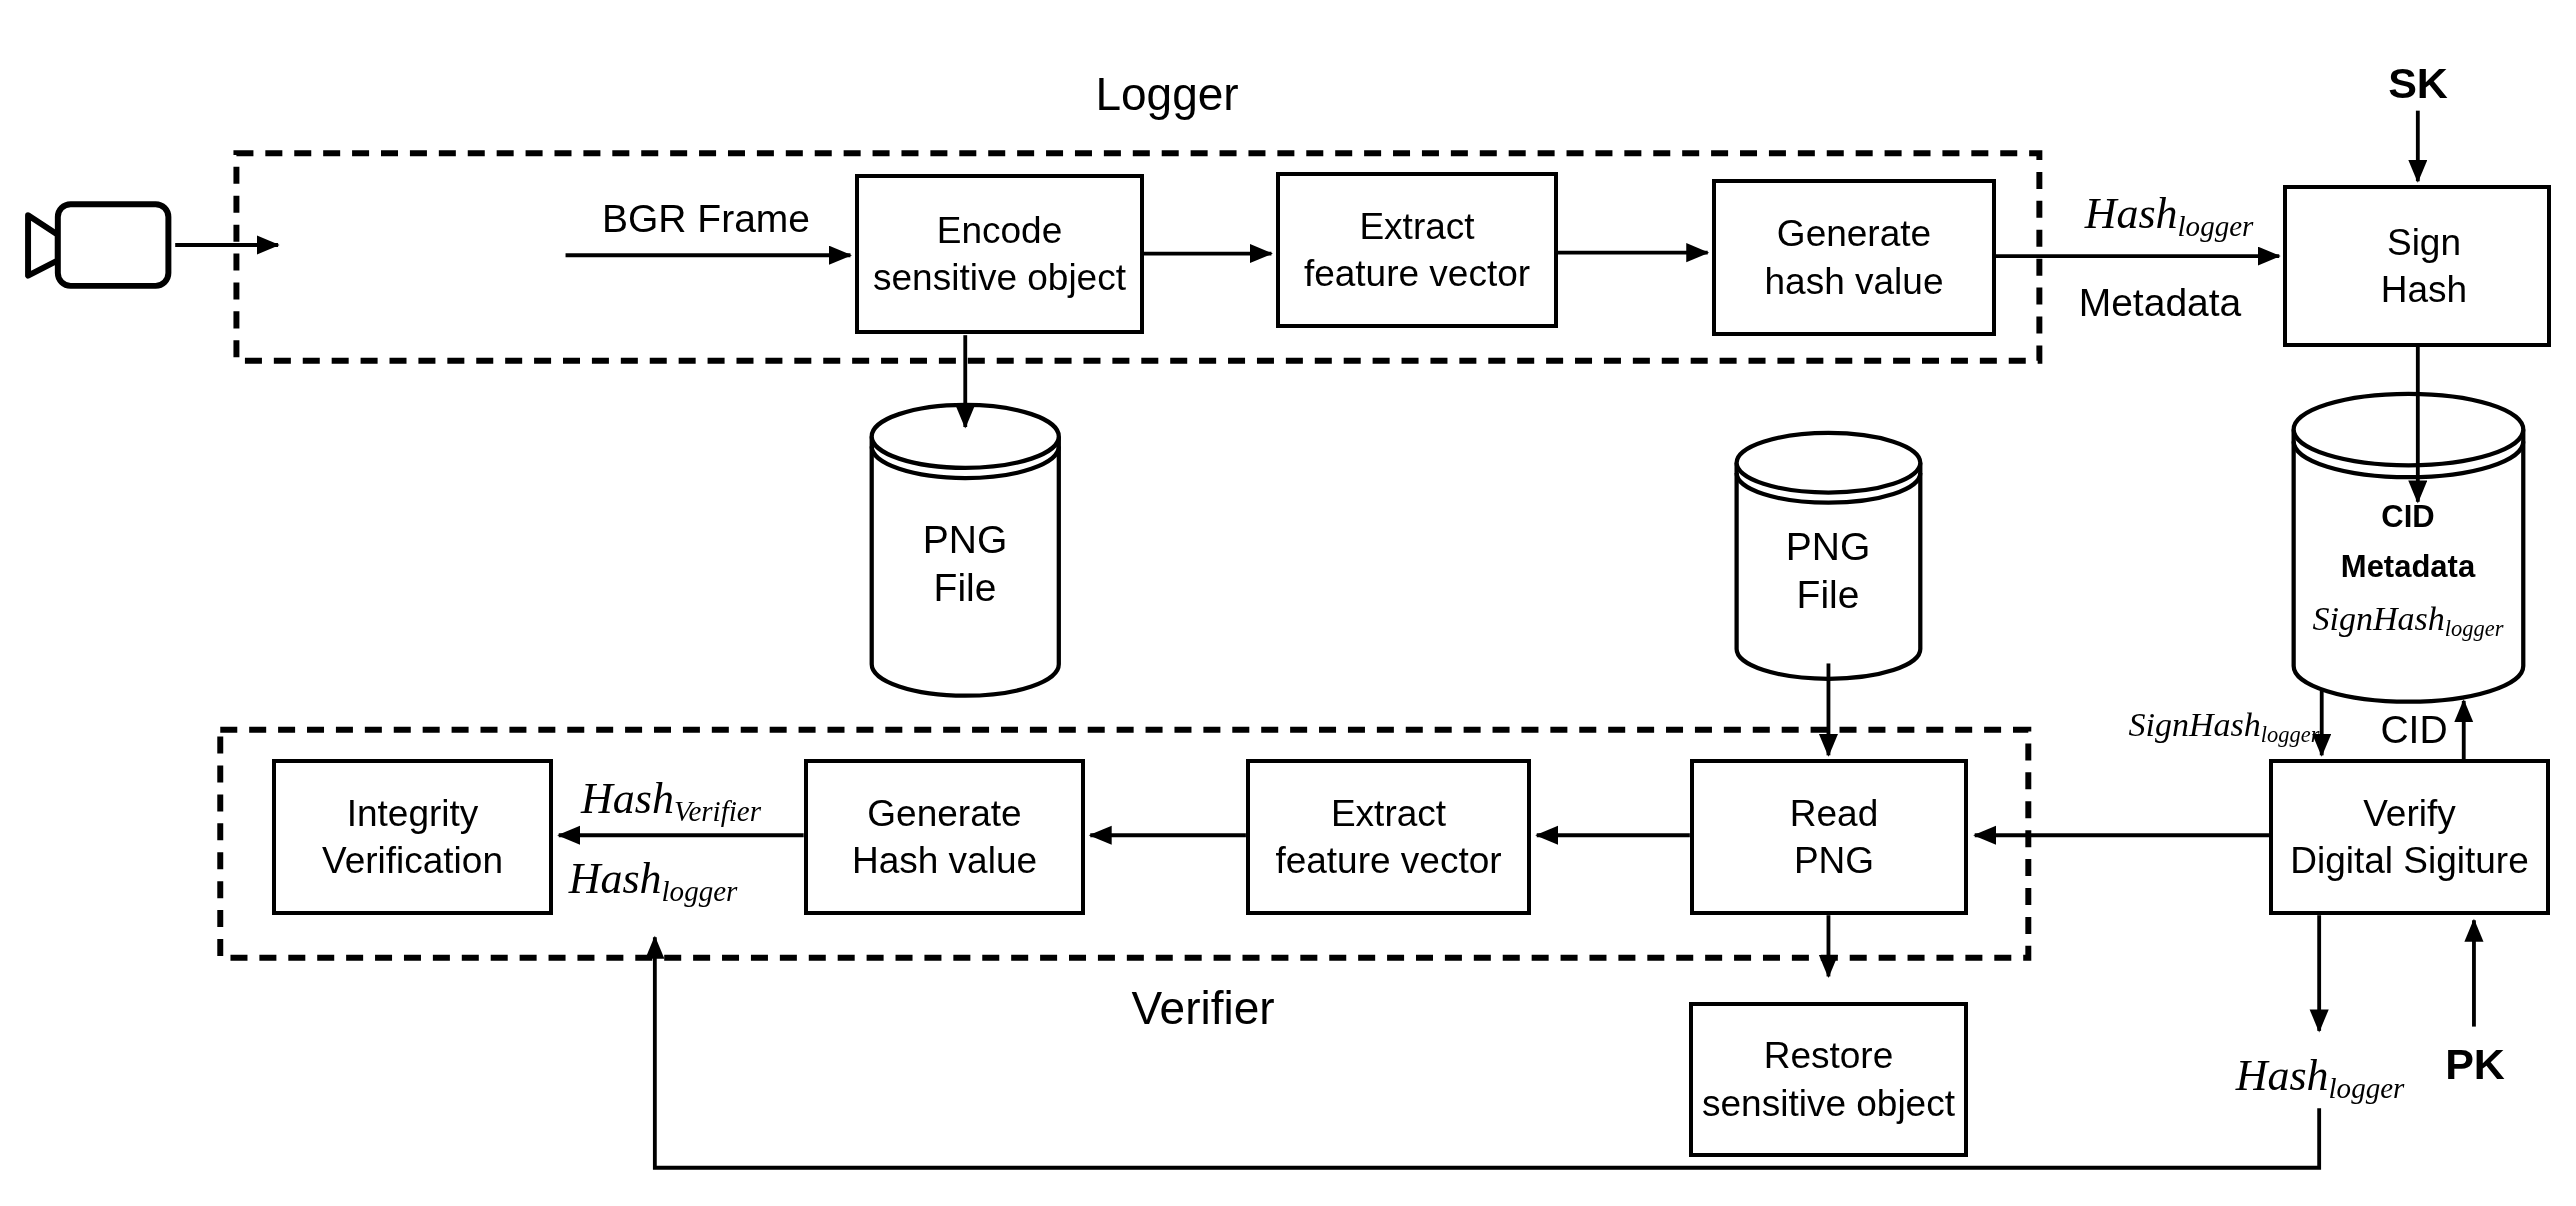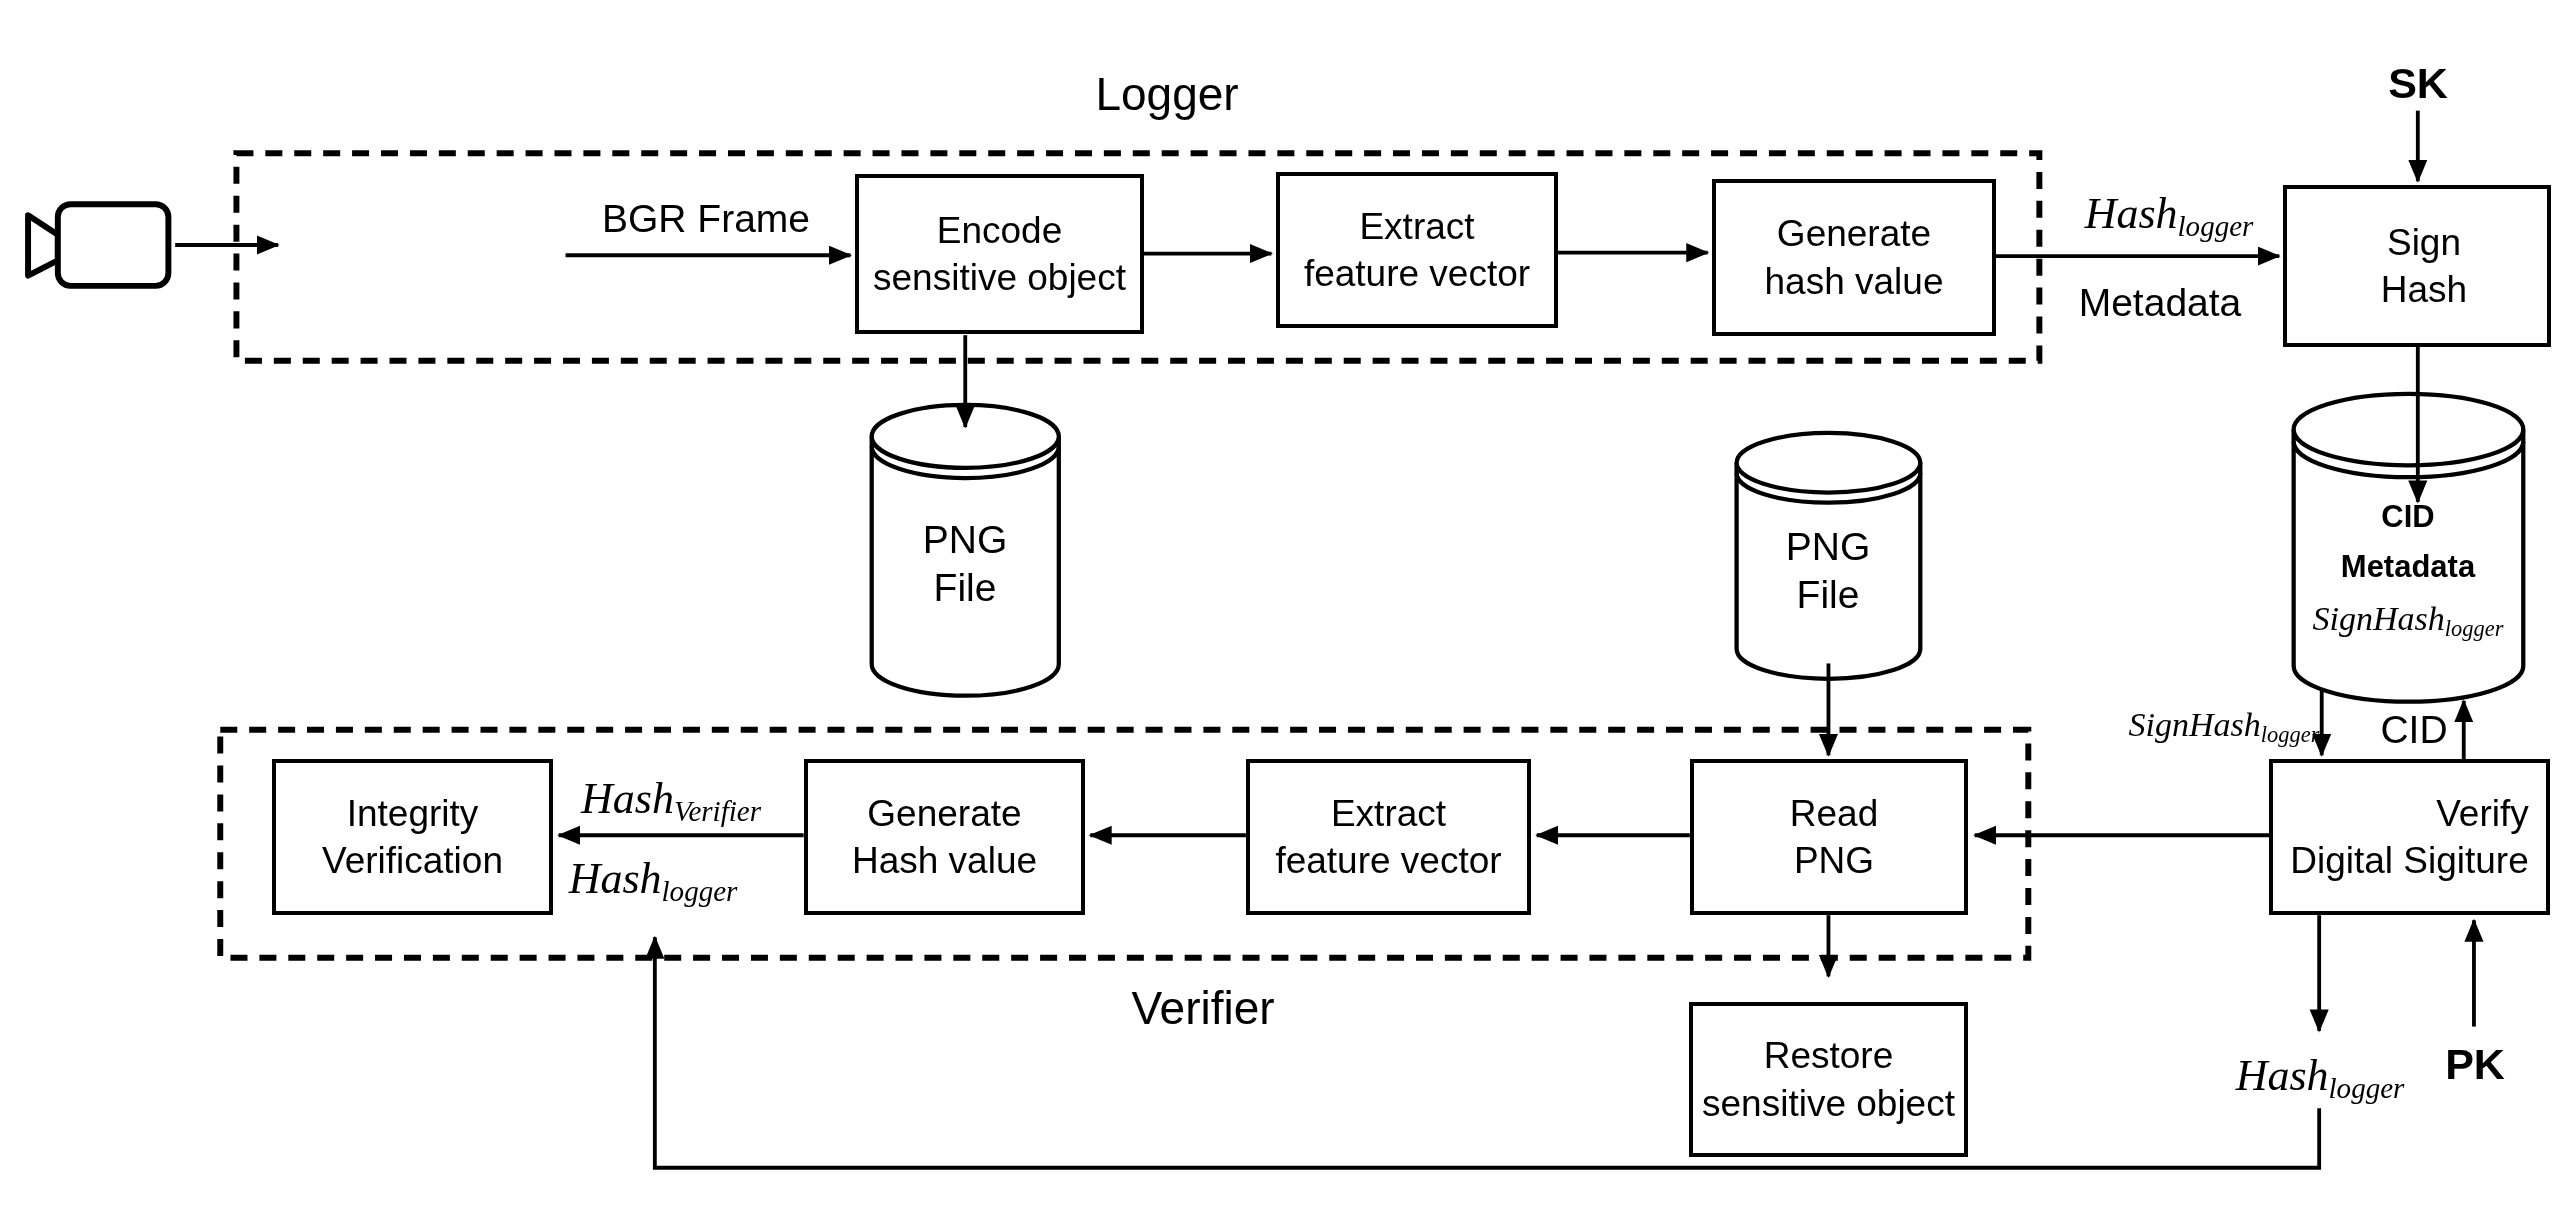--- a/index.html
+++ b/index.html
@@ -131,21 +131,21 @@
 Hash value</span>
   </div>
   <div class="box" style="left:1246px;top:759px;width:285px;height:156px;">
     <span>Extract
 feature vector</span>
   </div>
   <div class="box" style="left:1690px;top:759px;width:278px;height:156px;padding-left:10px;">
     <span>Read
 PNG</span>
   </div>
-  <div class="box" style="left:2269px;top:759px;width:281px;height:156px;text-align:right;">
+  <div class="box" style="left:2269px;top:759px;width:281px;height:156px;">
     <span>Verify
 Digital Sigiture</span>
   </div>
   <div class="box" style="left:1689px;top:1002px;width:279px;height:155px;">
     <span>Restore
 sensitive object</span>
   </div>
 
   <div class="lbl title" style="left:1167px;top:94px;">Logger</div>
   <div class="lbl title" style="left:1203px;top:1008px;">Verifier</div>

